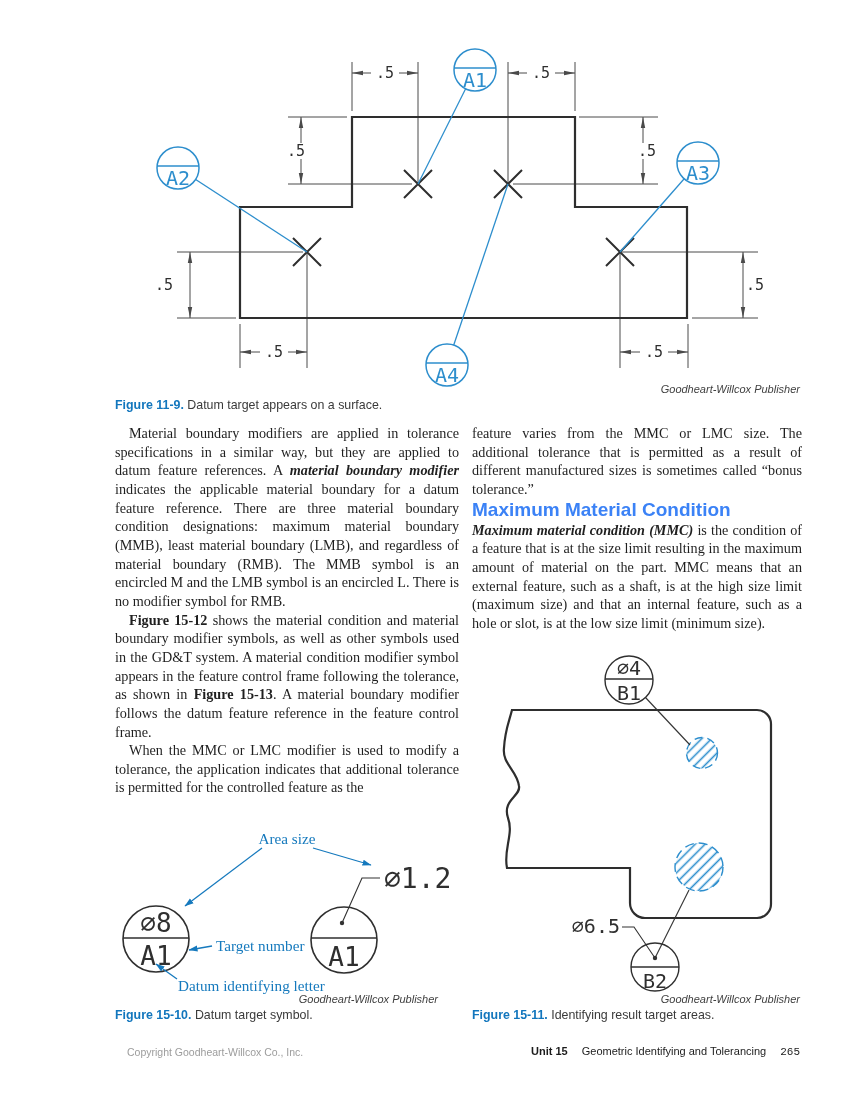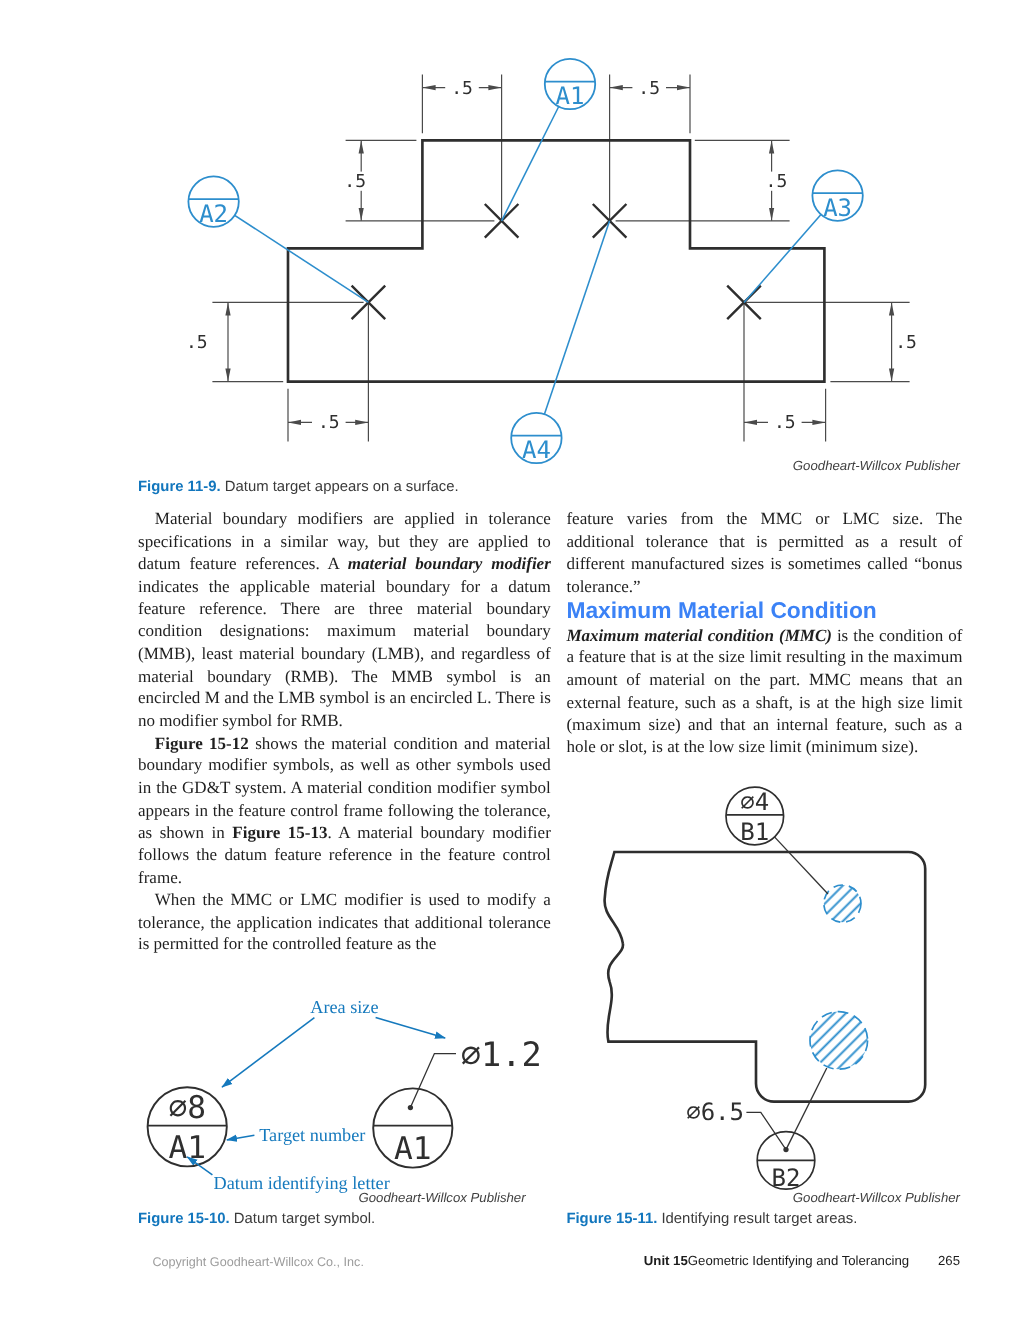--- a/index.html
+++ b/index.html
@@ -16,22 +16,22 @@
   .col{position:absolute;color:#1f1f1f;font-size:14.2px;line-height:18.65px;}
   .col p{margin:0;text-align:justify;}
   .col p.ind{text-indent:14px;}
   .heading{font-family:"Liberation Sans", sans-serif;font-weight:bold;font-size:19px;
            line-height:22px;color:#3b82f6;margin:15px 0 8px 0;text-align:left;}
   .annot text{font-family:"Liberation Serif", serif;fill:#1579bd;}
   .footer-left{position:absolute;left:115px;top:1046px;font-family:"Liberation Sans", sans-serif;
                font-size:10.5px;color:#9c9c9c;margin-left:12px;}
   .footer-right{position:absolute;left:400px;top:1045px;width:400px;text-align:right;
                 font-family:"Liberation Sans", sans-serif;font-size:11px;color:#1c1c1c;}
-  .footer-right .unit{font-weight:bold;}
-  .footer-right .pagenum{margin-left:24px;}
+  .footer-right .unit{margin-right:14px;font-weight:bold;}
+  .footer-right .pagenum{margin-left:14px;font-family:Liberation Mono, monospace;}
 </style>
 </head>
 <body>
 
 <div class="page">
 
   <svg style="left:0;top:0" width="862" height="400" viewBox="0 0 862 400">
     <defs>
       <marker id="da" markerWidth="12" markerHeight="6" refX="11" refY="3" orient="auto-start-reverse" markerUnits="userSpaceOnUse">
         <path d="M11,3 L0,0.8 L0,5.2 Z" fill="#4a4a4a"></path>

